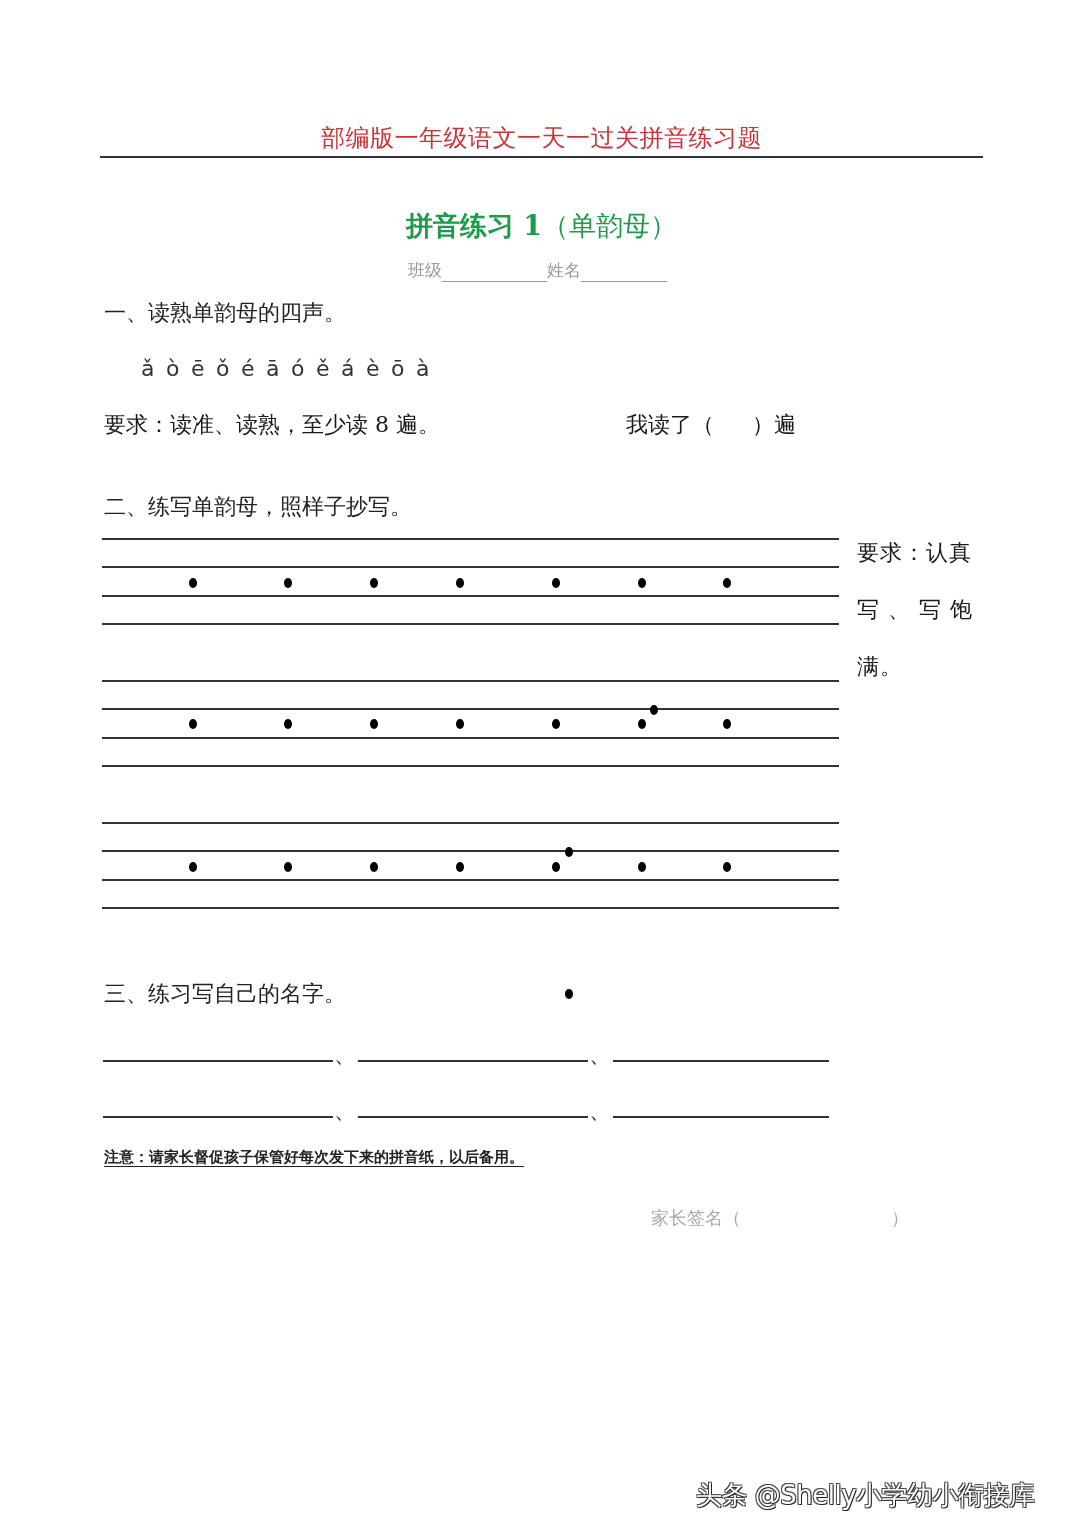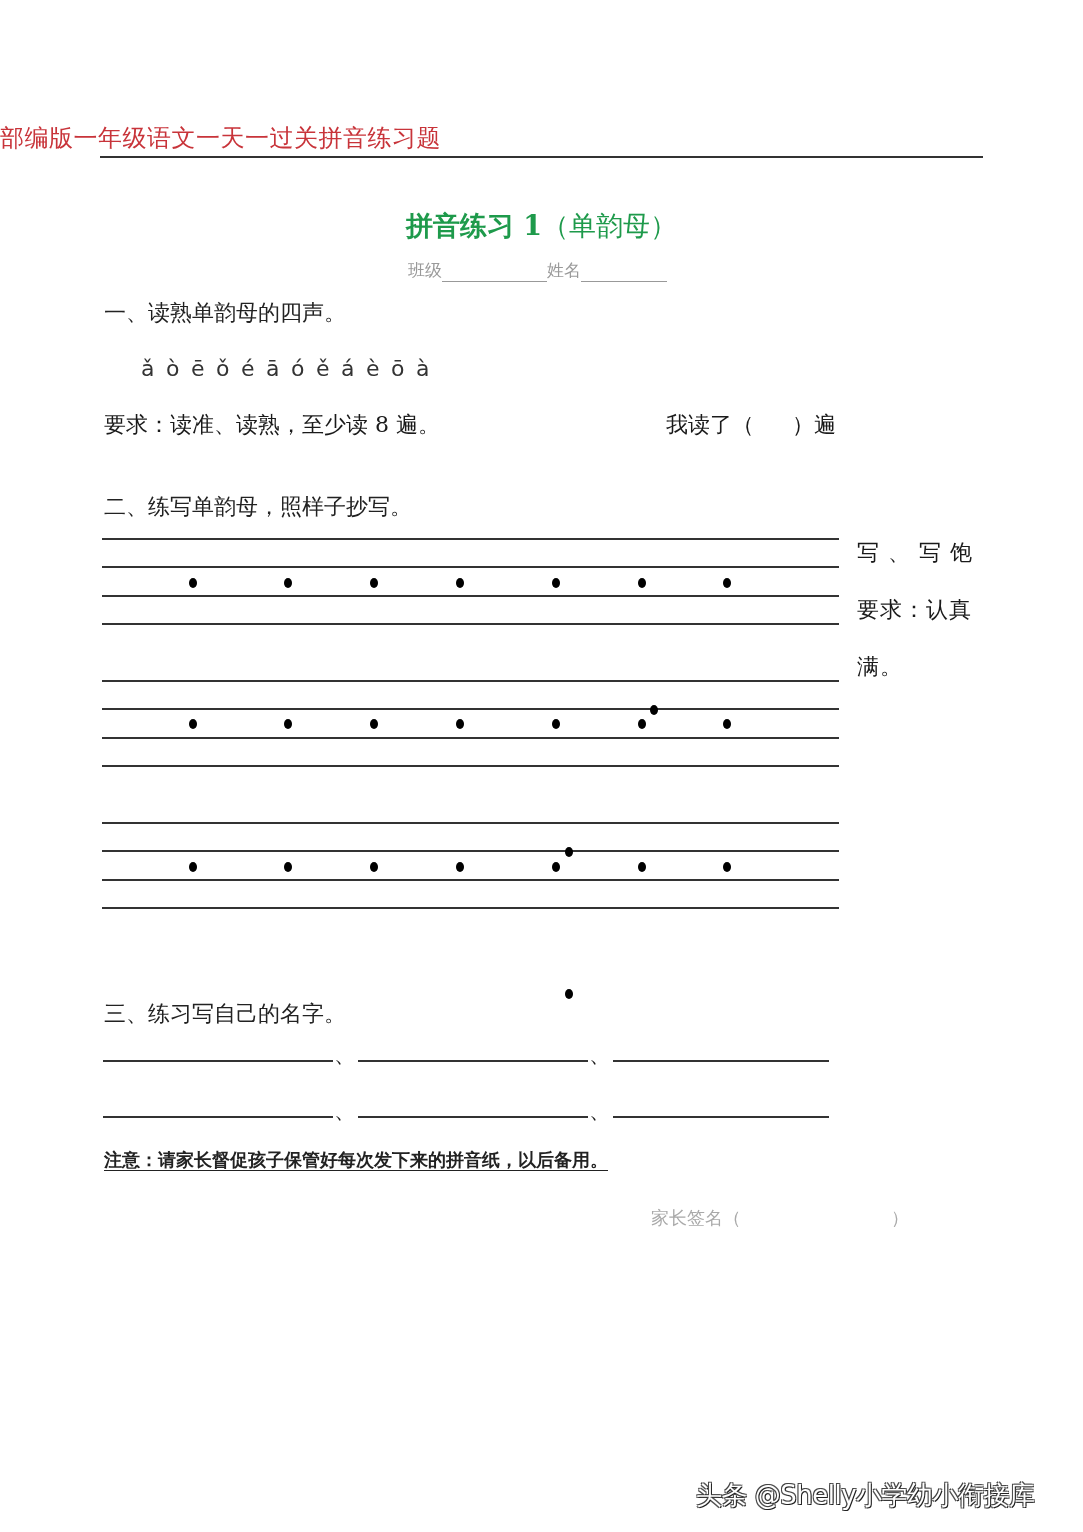--- a/index.html
+++ b/index.html
@@ -1,36 +1,36 @@
 <!DOCTYPE html>
 <html><head>
 <meta charset="utf-8">
 <style>
   html, body { margin:0; padding:0; }
   body { width:1083px; height:1532px; background:#ffffff; position:relative; overflow:hidden;
          font-family:"DejaVu Serif","Liberation Serif",serif; color:#1a1a1a; }
   .abs { position:absolute; }
-  .header-title { left:0; width:1083px; top:122px; font-size:24px; color:#c8343a; letter-spacing:0.5px; }
+  .header-title { left:0; width:1083px; top:122px; text-align:center; font-size:24px; color:#c8343a; letter-spacing:0.5px; }
   .header-rule { left:100px; top:156px; width:883px; height:0; border-top:2px solid #333; }
   .sheet-title { left:0; width:1083px; top:208px; text-align:center; font-size:27px; color:#1e9a4b; font-weight:bold; }
   .sheet-title .sub { font-weight:normal; }
   .meta-line { left:408px; top:259px; font-size:17px; color:#9a9a9a; }
   .meta-line .blank { display:inline-block; border-bottom:1px solid #999; vertical-align:bottom; height:19px; }
   .section-heading { left:104px; font-size:22px; color:#222; }
   .pinyin-row { left:141px; top:356px; font-size:22px; font-family:"DejaVu Sans","Liberation Sans",sans-serif; color:#333; }
   .pinyin-row span { display:inline-block; width:25px; text-align:left; }
   .req-text { left:104px; top:410px; font-size:22px; }
-  .count-text { left:626px; top:410px; font-size:22px;margin-left:40px; }
+  .count-text { left:626px; top:410px; font-size:22px; }
   .count-text .gap { display:inline-block; width:38px; }
   .side-req { left:857px; top:524px; width:128px; font-size:22px; line-height:57px; letter-spacing:1px; }
   .rule { left:102px; width:737px; height:0; border-top:2px solid #333; }
   .dot { width:8px; height:10px; border-radius:50%; background:#000; margin-left:-4px; margin-top:-5px; }
   .name-line { height:0; border-top:2px solid #333; }
   .comma { font-size:22px; }
-  .notice { left:104px; top:1148px; font-size:18px; font-weight:bold; text-decoration:underline; text-underline-offset:4px; color:#222; }
+  .notice { left:104px; top:1148px; font-size:15px; font-weight:bold; text-decoration:underline; text-underline-offset:4px; color:#222; }
   .sign { left:651px; top:1206px; font-size:18px; color:#a9a9a9; }
   .sign .gap { display:inline-block; width:150px; }
   .watermark { left:696px; top:1478px; font-size:26px; font-family:"DejaVu Sans","Liberation Sans",sans-serif;
                color:#ffffff; text-shadow:-1px -1px 0 #444, 1px 1px 0 #222, 1px -1px 0 #555, -1px 1px 0 #555; letter-spacing:-0.5px; }
 </style>
 </head>
 <body>
 
 <div class="abs header-title">部编版一年级语文一天一过关拼音练习题</div>
 <div class="abs header-rule"></div>
@@ -50,22 +50,22 @@
 </div>
 
 <div class="abs req-text">要求：读准、读熟，至少读 8 遍。</div>
 <div class="abs count-text">
   <span>我读了（</span><span class="gap"></span><span>）遍</span>
 </div>
 
 <div class="abs section-heading" style="top:492px">二、练写单韵母，照样子抄写。</div>
 
 <div class="abs side-req">
+  <div>要求：认真</div>
   <div>写 、 写 饱</div>
-  <div>要求：认真</div>
   <div>满。</div>
 </div>
 
 <div>
   <div class="abs rule" style="top:538px"></div>
   <div class="abs rule" style="top:566px"></div>
   <div class="abs rule" style="top:595px"></div>
   <div class="abs rule" style="top:623px"></div>
   <div class="abs dot" style="left:193px;top:583px"></div>
   <div class="abs dot" style="left:288px;top:583px"></div>
@@ -99,21 +99,21 @@
   <div class="abs dot" style="left:193px;top:867px"></div>
   <div class="abs dot" style="left:288px;top:867px"></div>
   <div class="abs dot" style="left:374px;top:867px"></div>
   <div class="abs dot" style="left:460px;top:867px"></div>
   <div class="abs dot" style="left:556px;top:867px"></div>
   <div class="abs dot" style="left:642px;top:867px"></div>
   <div class="abs dot" style="left:727px;top:867px"></div>
   <div class="abs dot" style="left:569px;top:852px"></div>
 </div>
 
-<div class="abs section-heading" style="top:999px">三、练习写自己的名字。</div>
+<div class="abs section-heading" style="top:979px">三、练习写自己的名字。</div>
 <div class="abs dot" style="left:569px;top:994px"></div>
 
 <div>
   <div class="abs name-line" style="left:103px;top:1060px;width:230px"></div>
   <div class="abs comma" style="left:334px;top:1040px">、</div>
   <div class="abs name-line" style="left:358px;top:1060px;width:230px"></div>
   <div class="abs comma" style="left:589px;top:1040px">、</div>
   <div class="abs name-line" style="left:613px;top:1060px;width:216px"></div>
 </div>
 <div>

